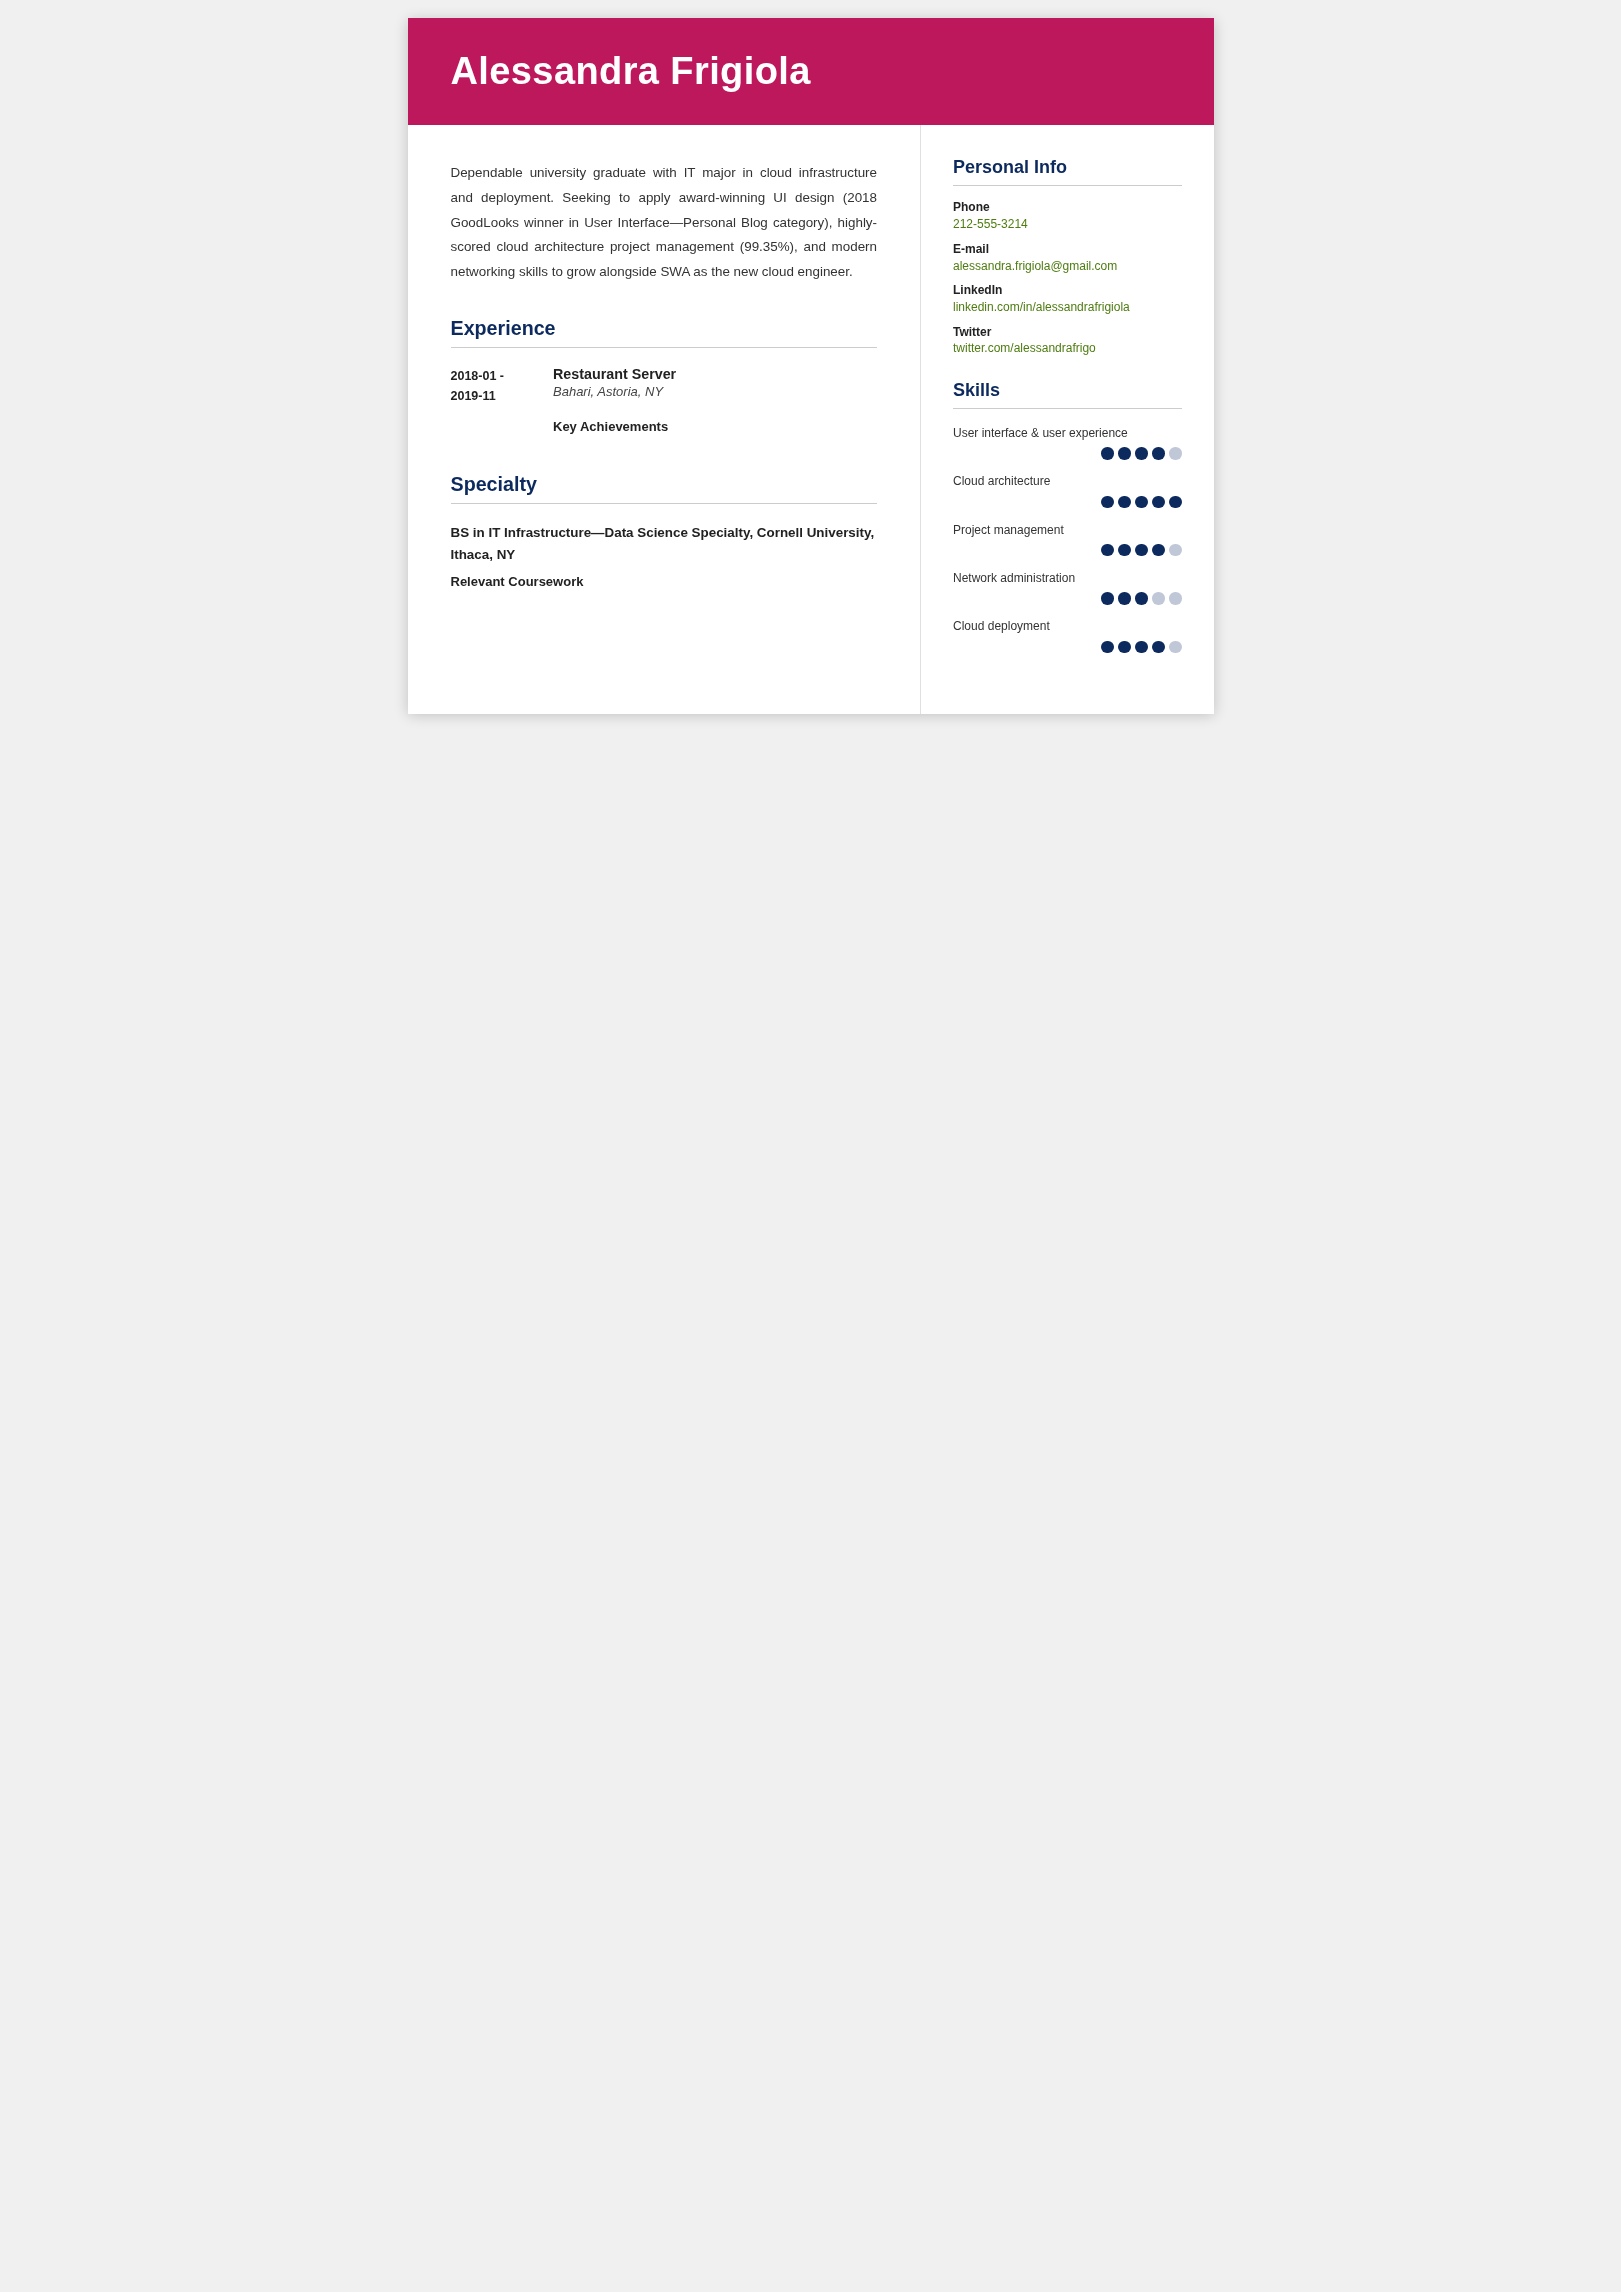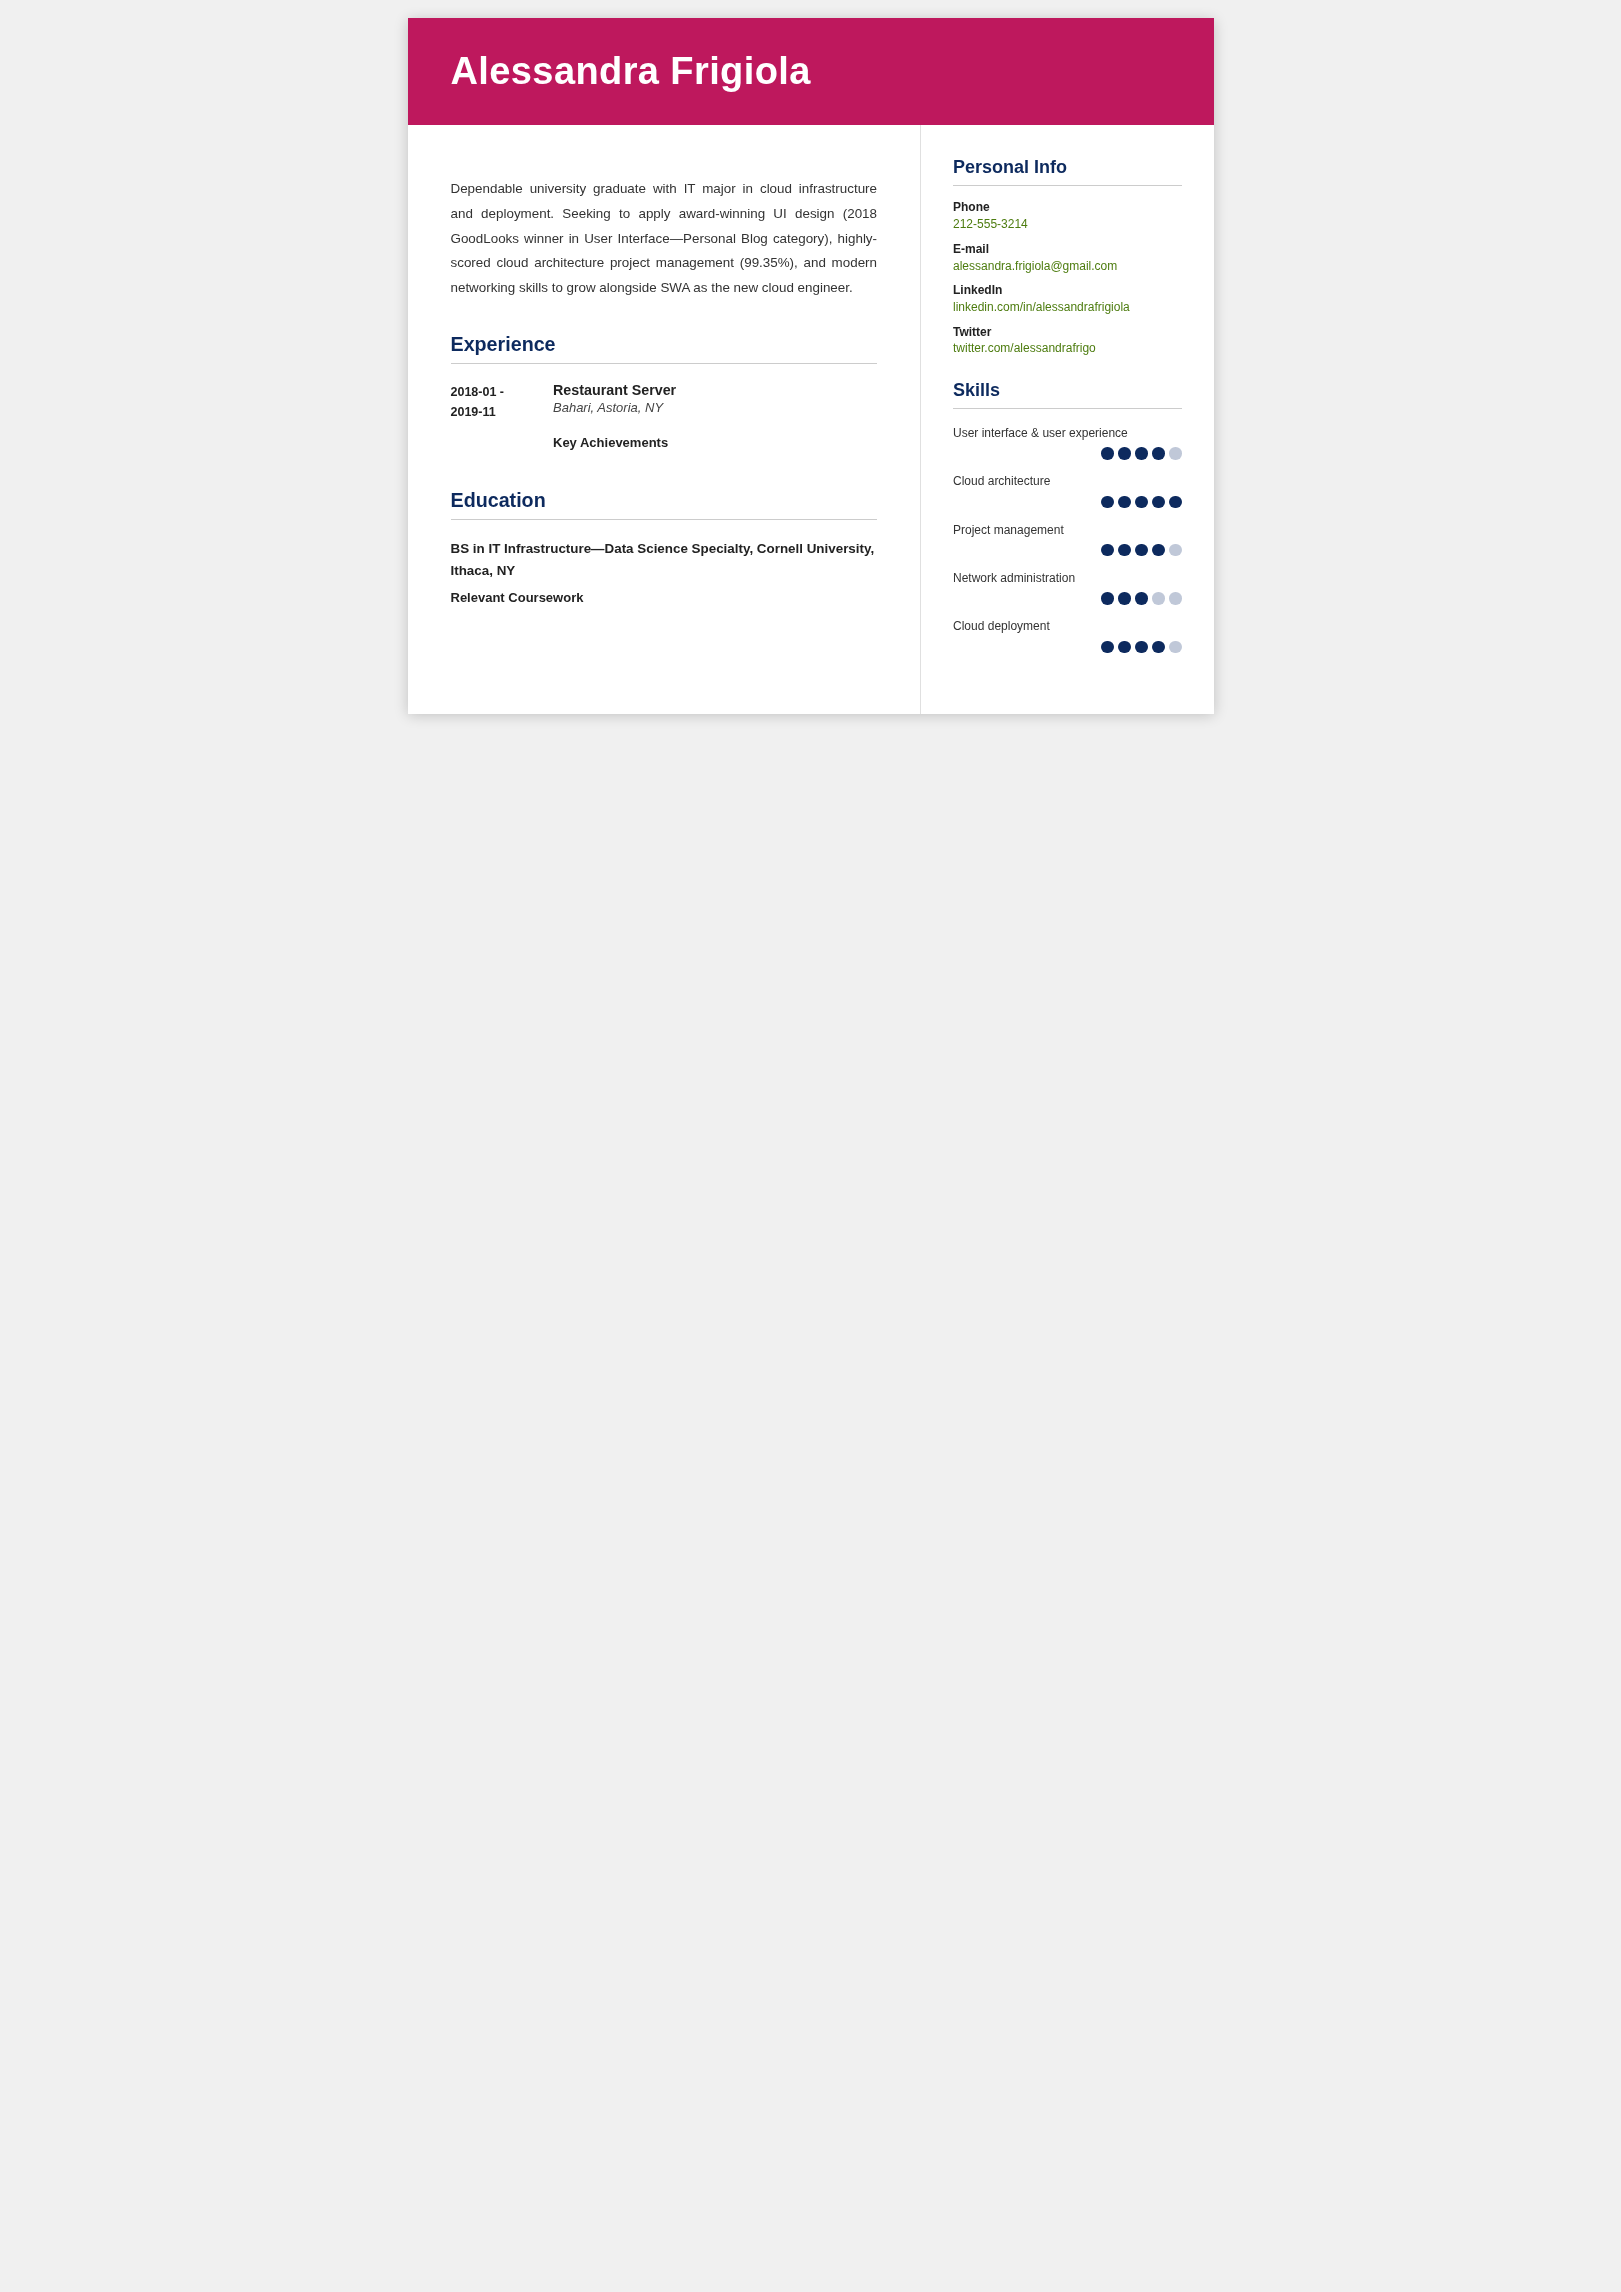--- a/index.html
+++ b/index.html
@@ -36,21 +36,21 @@
       letter-spacing: 0.4px;
     }
 
     .main-content {
       display: flex;
       padding: 0;
     }
 
     .left-column {
       flex: 1.4;
-      padding: 52px 43px 36px 43px;
+      padding: 36px 43px 36px 43px;
       border-right: 0.9px solid #e0e0e0;
     }
 
     .right-column {
       flex: 0.75;
       padding: 32px 32px 36px 32px;
     }
 
     
     .summary-text {
@@ -310,21 +310,21 @@
           </div>
           <div class="experience-details">
             <div class="job-title">Restaurant Server</div>
             <div class="job-company">Bahari, Astoria, NY</div>
             <div class="key-achievements-title">Key Achievements</div>
           </div>
         </div>
       </div>
 
       <div class="education-section">
-        <h2 class="section-title">Education</h2>
+        <h2 class="section-title">Specialty</h2>
         <hr class="section-divider">
 
         <div class="edu-degree">BS in IT Infrastructure—Data Science Specialty, Cornell University, Ithaca, NY</div>
         <div class="relevant-coursework-title">Relevant Coursework</div>
       </div>
 
 
     </div>
 
     <div class="right-column">

